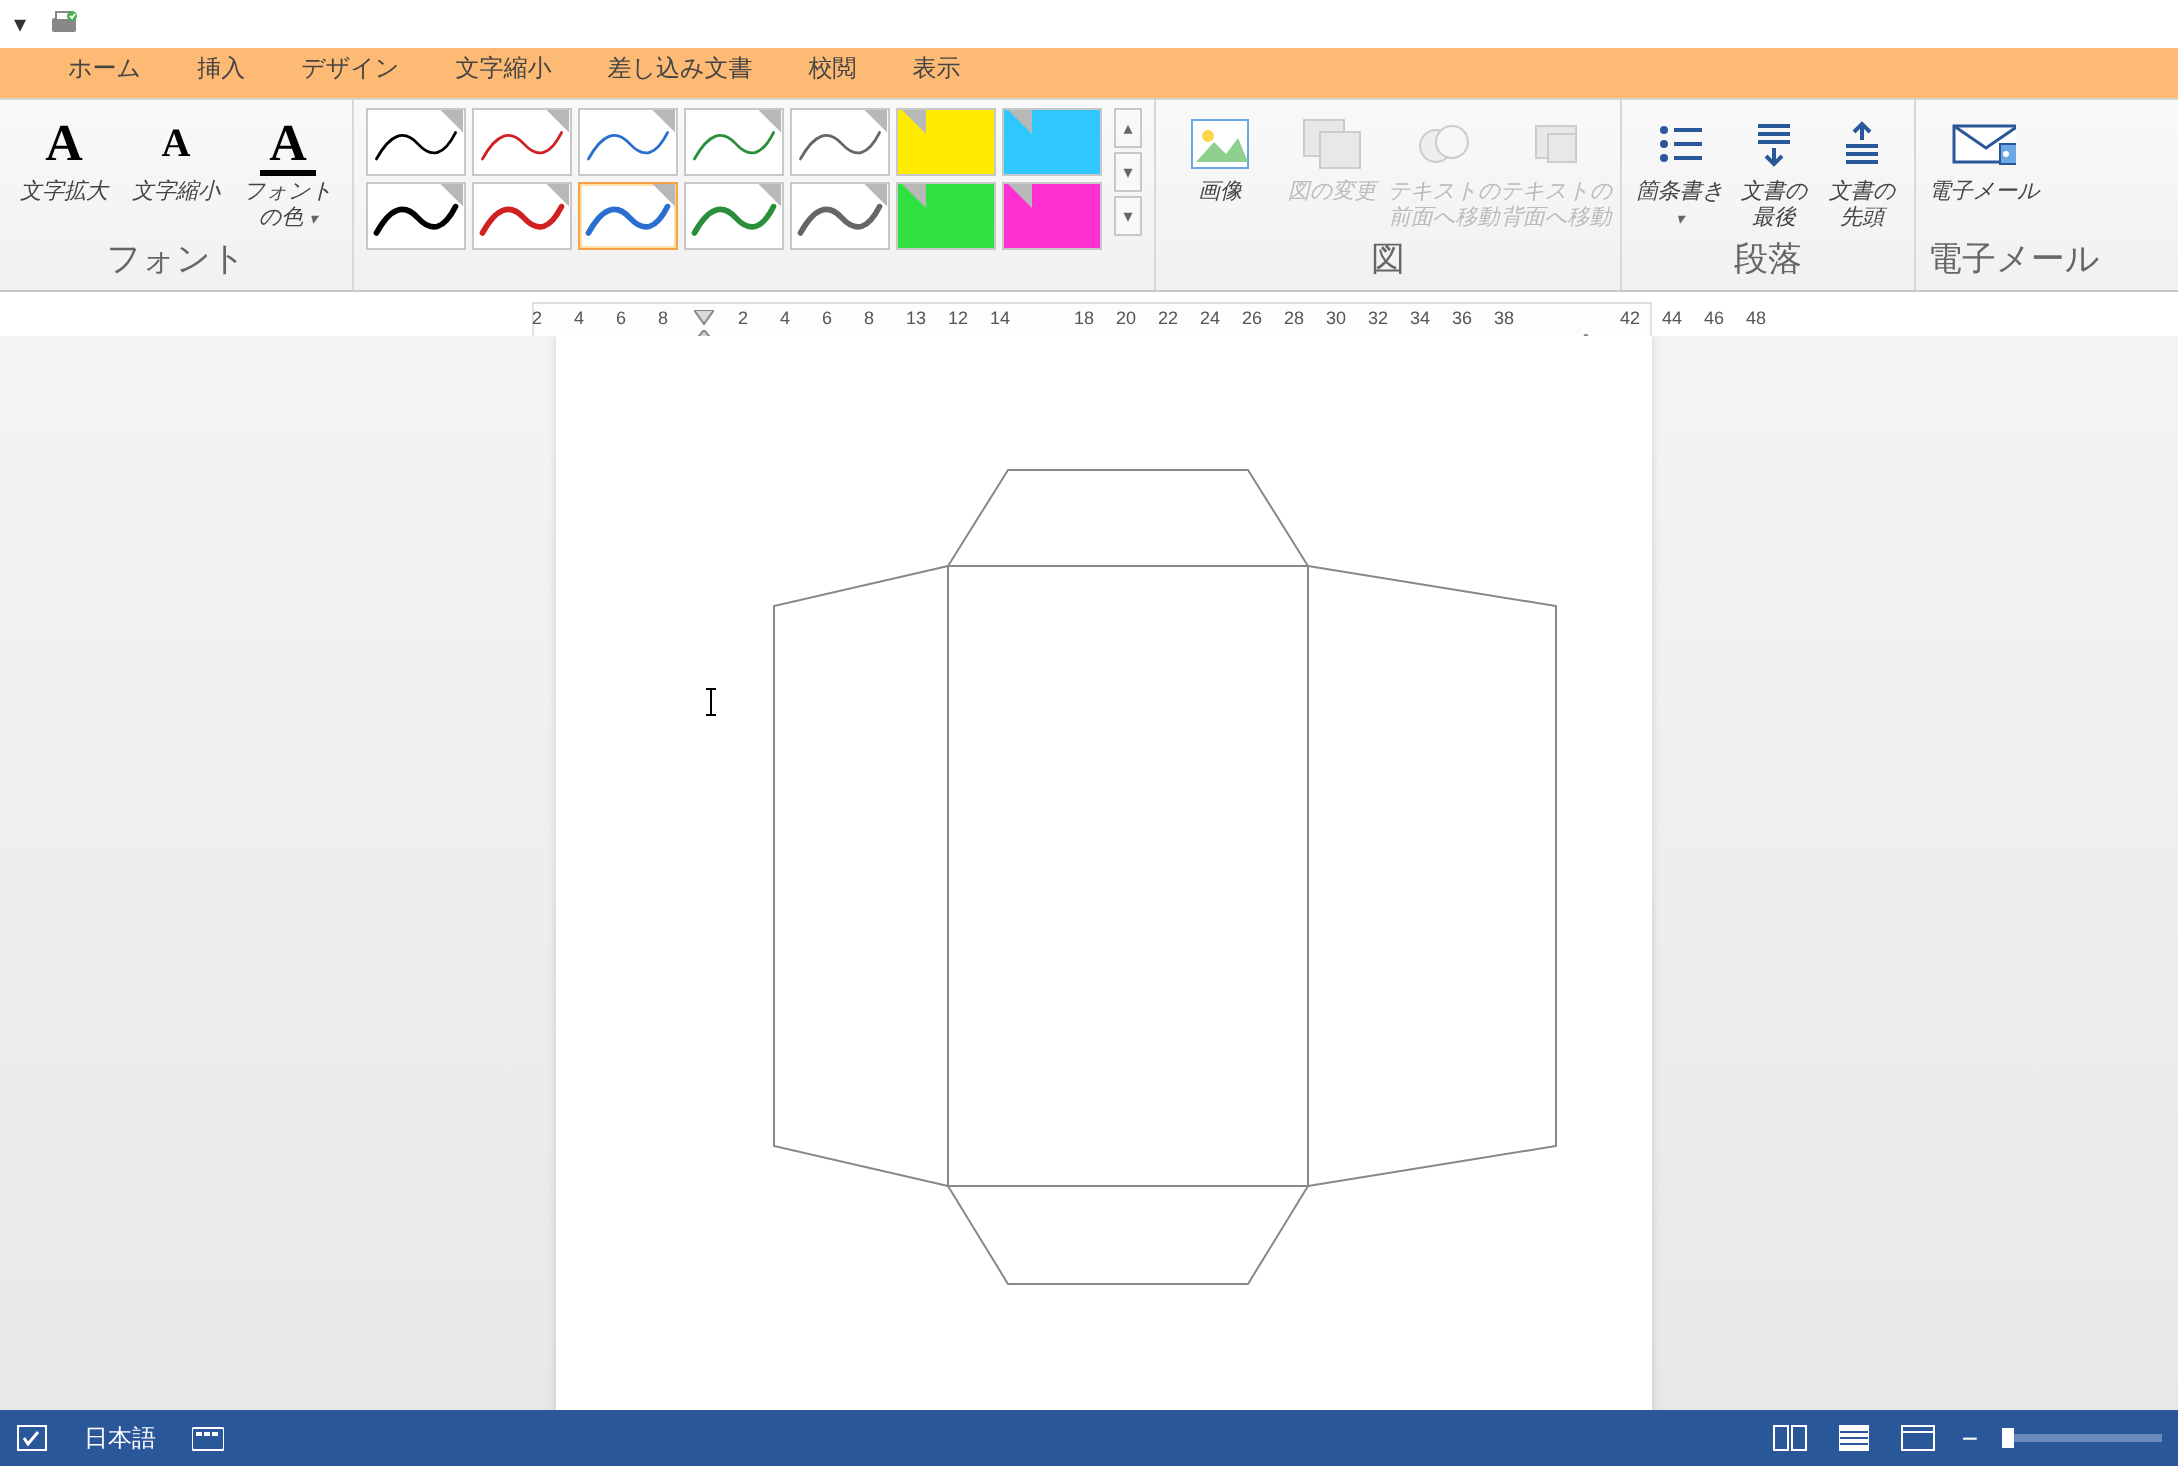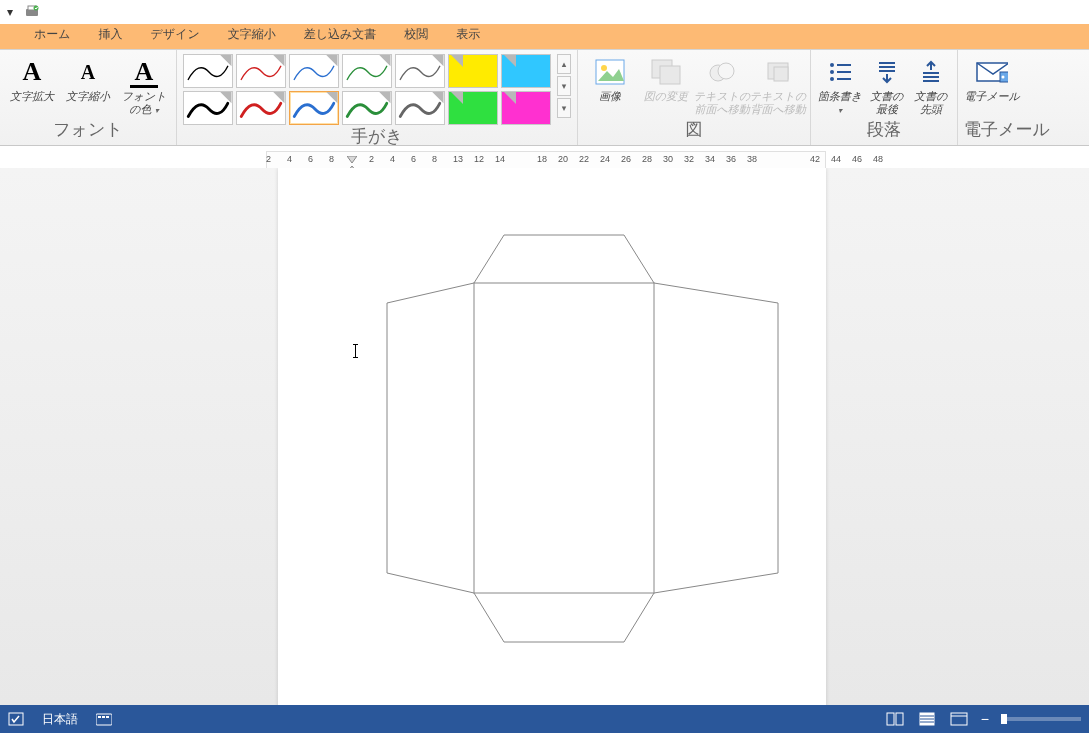--- a/index.html
+++ b/index.html
@@ -193,21 +193,20 @@
               <polygon points="14,0 2,0 14,12" fill="#b8b8b8"></polygon>
             </svg>
           </div>
         </div>
       <div class="pen-nav">
         <div>▴</div>
         <div>▾</div>
         <div>▾</div>
       </div>
     </div>
-    <div class="group-label">手がき</div>
   </div>
 
   <div class="group">
     <div class="group-content">
       <div class="big-btn">
         <div class="bicon">
             <svg width="30" height="26">
               <rect x="1" y="1" width="28" height="24" fill="#fff" stroke="#6aa8e8"></rect>
               <circle cx="9" cy="9" r="3" fill="#ffd54a"></circle>
               <path d="M3 22 L12 12 L18 18 L24 10 L29 22 Z" fill="#8fd08f"></path>

